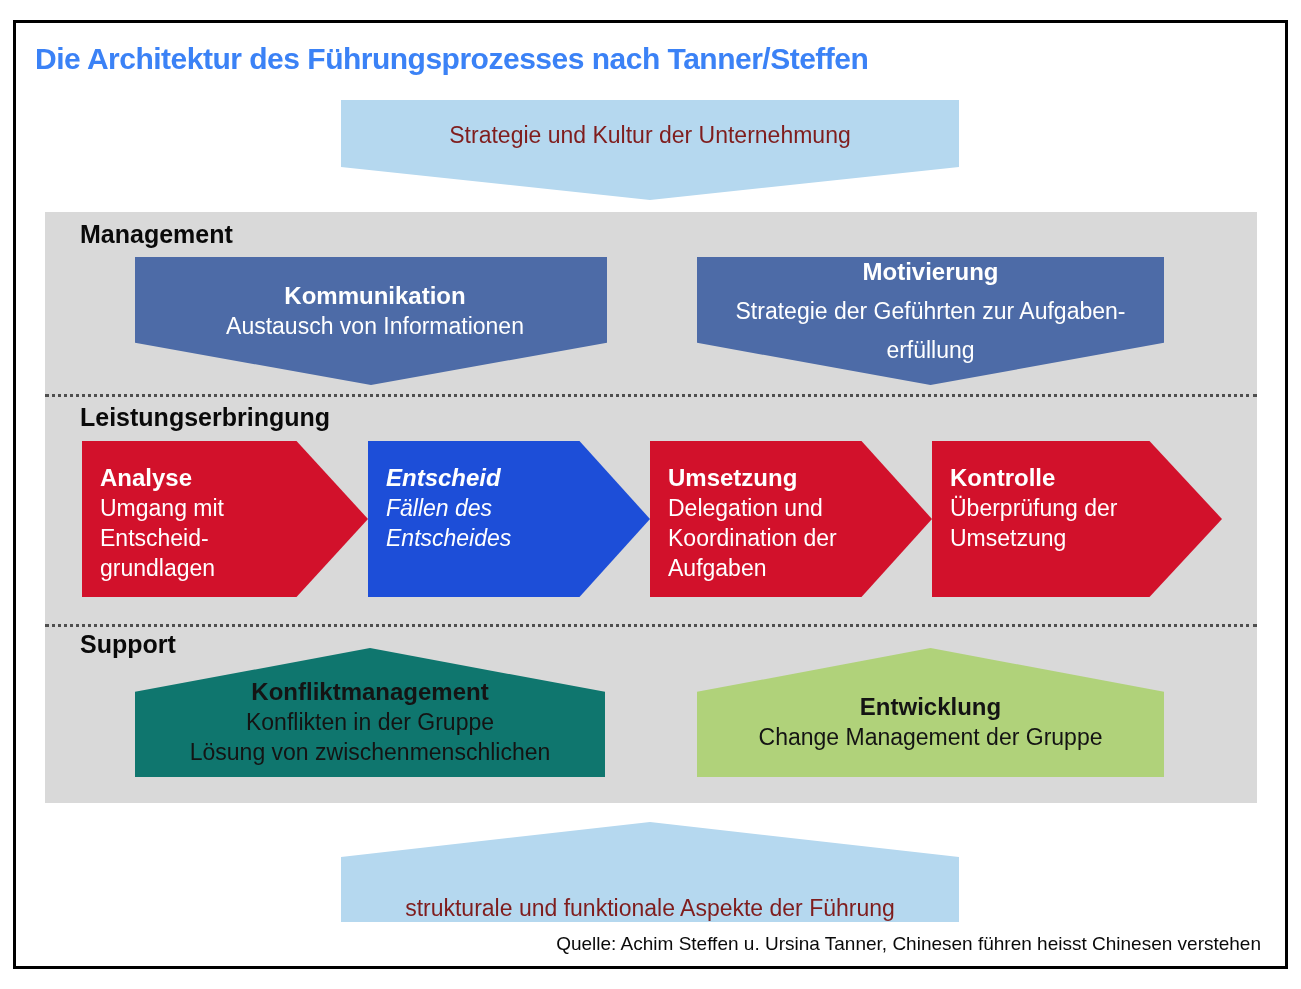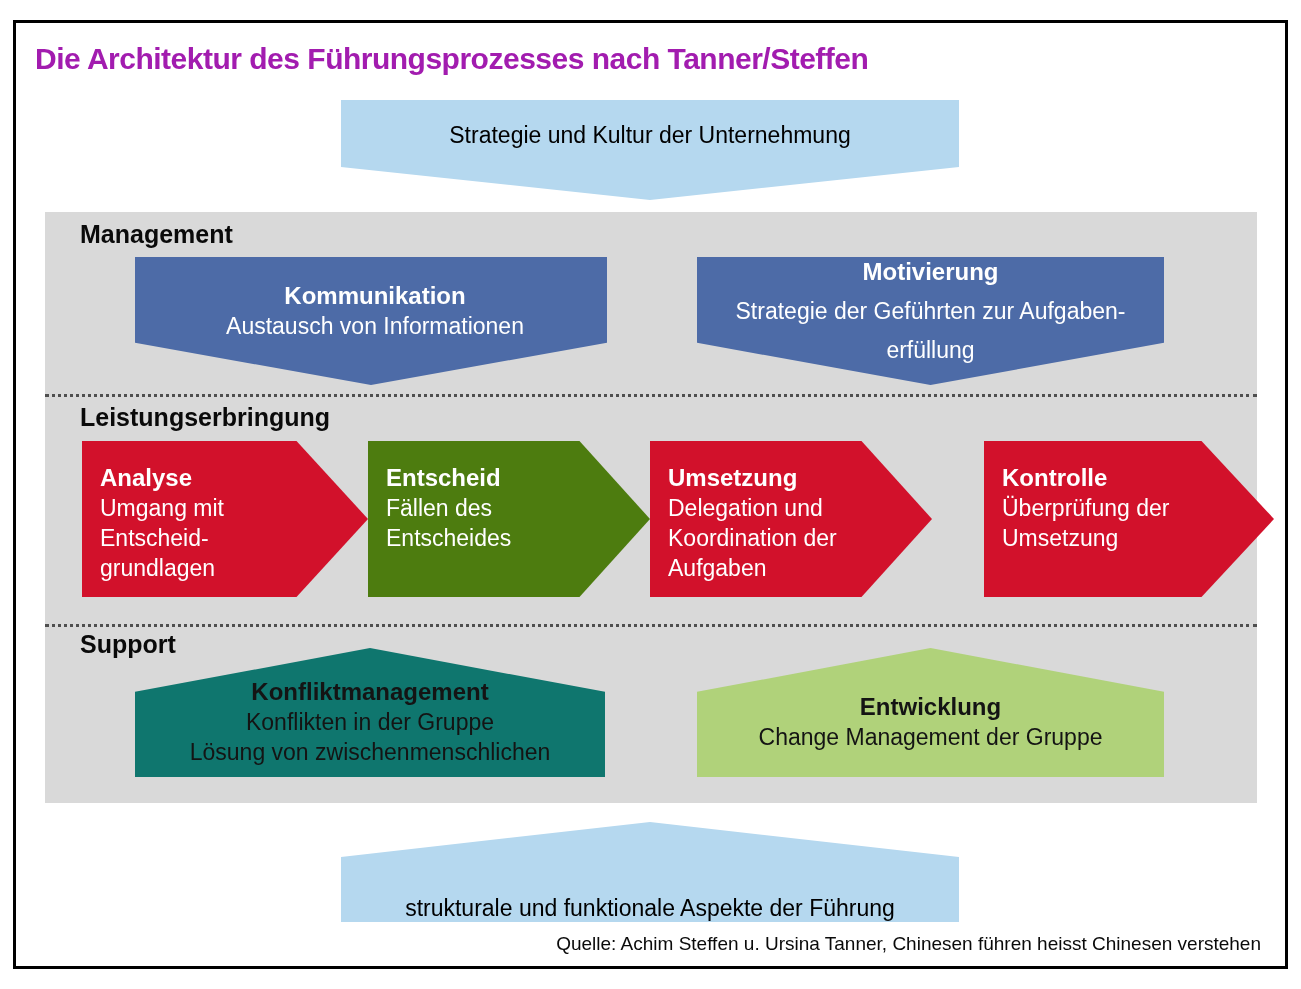--- a/index.html
+++ b/index.html
@@ -6,28 +6,28 @@
   body{
     width:1301px;height:989px;position:relative;overflow:hidden;
     font-family:"Liberation Sans",sans-serif;color:#111;
   }
   .frame{
     position:absolute;left:13px;top:20px;width:1269px;height:943px;
     border:3px solid #000;background:#fff;
   }
   .page-title{
     position:absolute;left:35px;top:42px;
-    font-size:30px;font-weight:bold;letter-spacing:-0.5px;color:#a21caf;
+    font-size:30px;font-weight:bold;letter-spacing:-0.5px;color:#3b82f6;
     white-space:nowrap;
   }
   
   .banner{
     position:absolute;left:341px;width:618px;height:100px;
     display:flex;align-items:center;justify-content:center;
-    font-size:23px;color:#000000;text-align:center;
+    font-size:23px;color:#7f1d1d;text-align:center;
   }
   .banner.top{
     top:100px;
     clip-path:polygon(0 0,100% 0,100% 67%,50% 100%,0 67%);
     padding-bottom:30px;box-sizing:border-box;
   }
   .banner.bottom{
     top:822px;
     clip-path:polygon(0 35%,50% 0,100% 35%,100% 100%,0 100%);
     padding-top:32px;box-sizing:border-box;
@@ -102,34 +102,34 @@
 
   <div class="section-label" style="top:191px;">Leistungserbringung</div>
 
   <div class="parrow" style="left: 37px; width: 286px; background-color: rgb(210, 17, 43);">
     <div class="hd">Analyse</div>
     <div>Umgang mit</div>
     <div>Entscheid-</div>
     <div>grundlagen</div>
   </div>
 
-  <div class="parrow" style="left: 323px; width: 282px; background-color: #4d7c0f;">
+  <div class="parrow" style="left: 323px; width: 282px; background-color: #1d4ed8; font-style: italic;">
     <div class="hd">Entscheid</div>
     <div>Fällen des</div>
     <div>Entscheides</div>
   </div>
 
   <div class="parrow" style="left: 605px; width: 282px; background-color: rgb(210, 17, 43);">
     <div class="hd">Umsetzung</div>
     <div>Delegation und</div>
     <div>Koordination der</div>
     <div>Aufgaben</div>
   </div>
 
-  <div class="parrow" style="left: 939px; width: 290px; background-color: rgb(210, 17, 43);">
+  <div class="parrow" style="left: 887px; width: 290px; background-color: rgb(210, 17, 43);">
     <div class="hd">Kontrolle</div>
     <div>Überprüfung der</div>
     <div>Umsetzung</div>
   </div>
 
   <div class="sep" style="top:412px;"></div>
 
   <div class="section-label" style="top:418px;">Support</div>
 
   <div class="chev up" style="left: 90px; top: 436px; width: 470px; height: 129px; background-color: #0f766e;">

